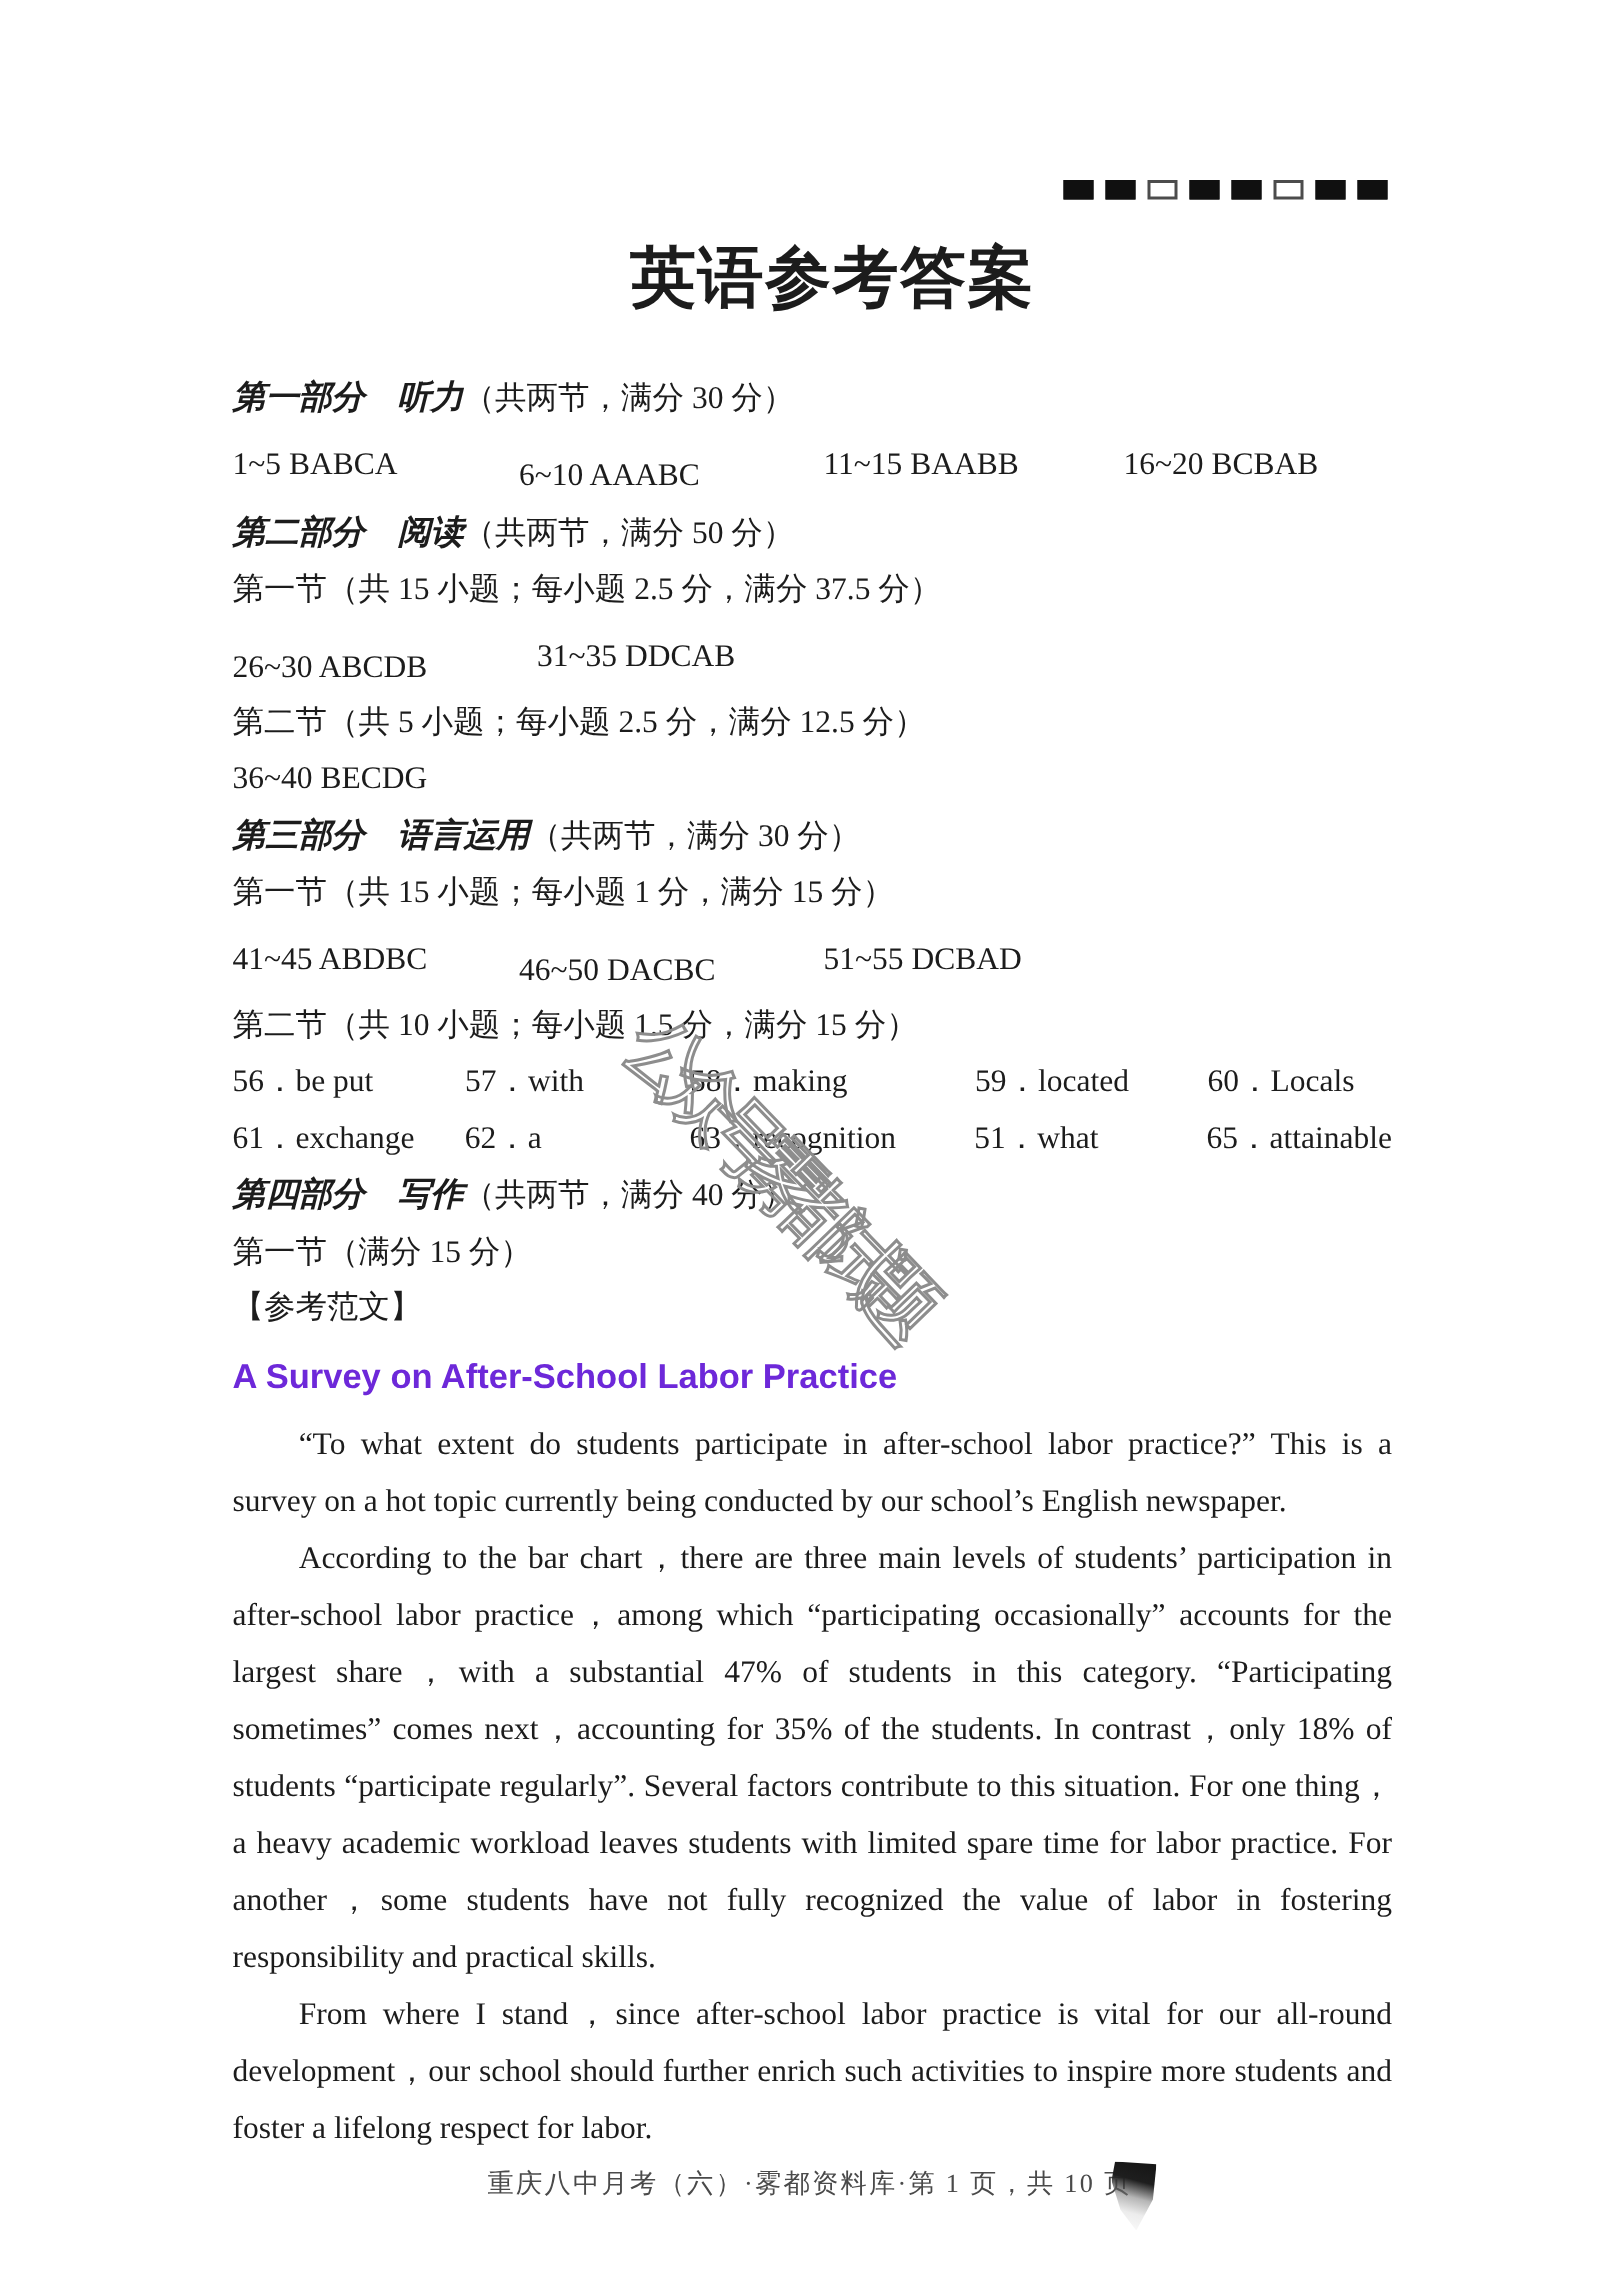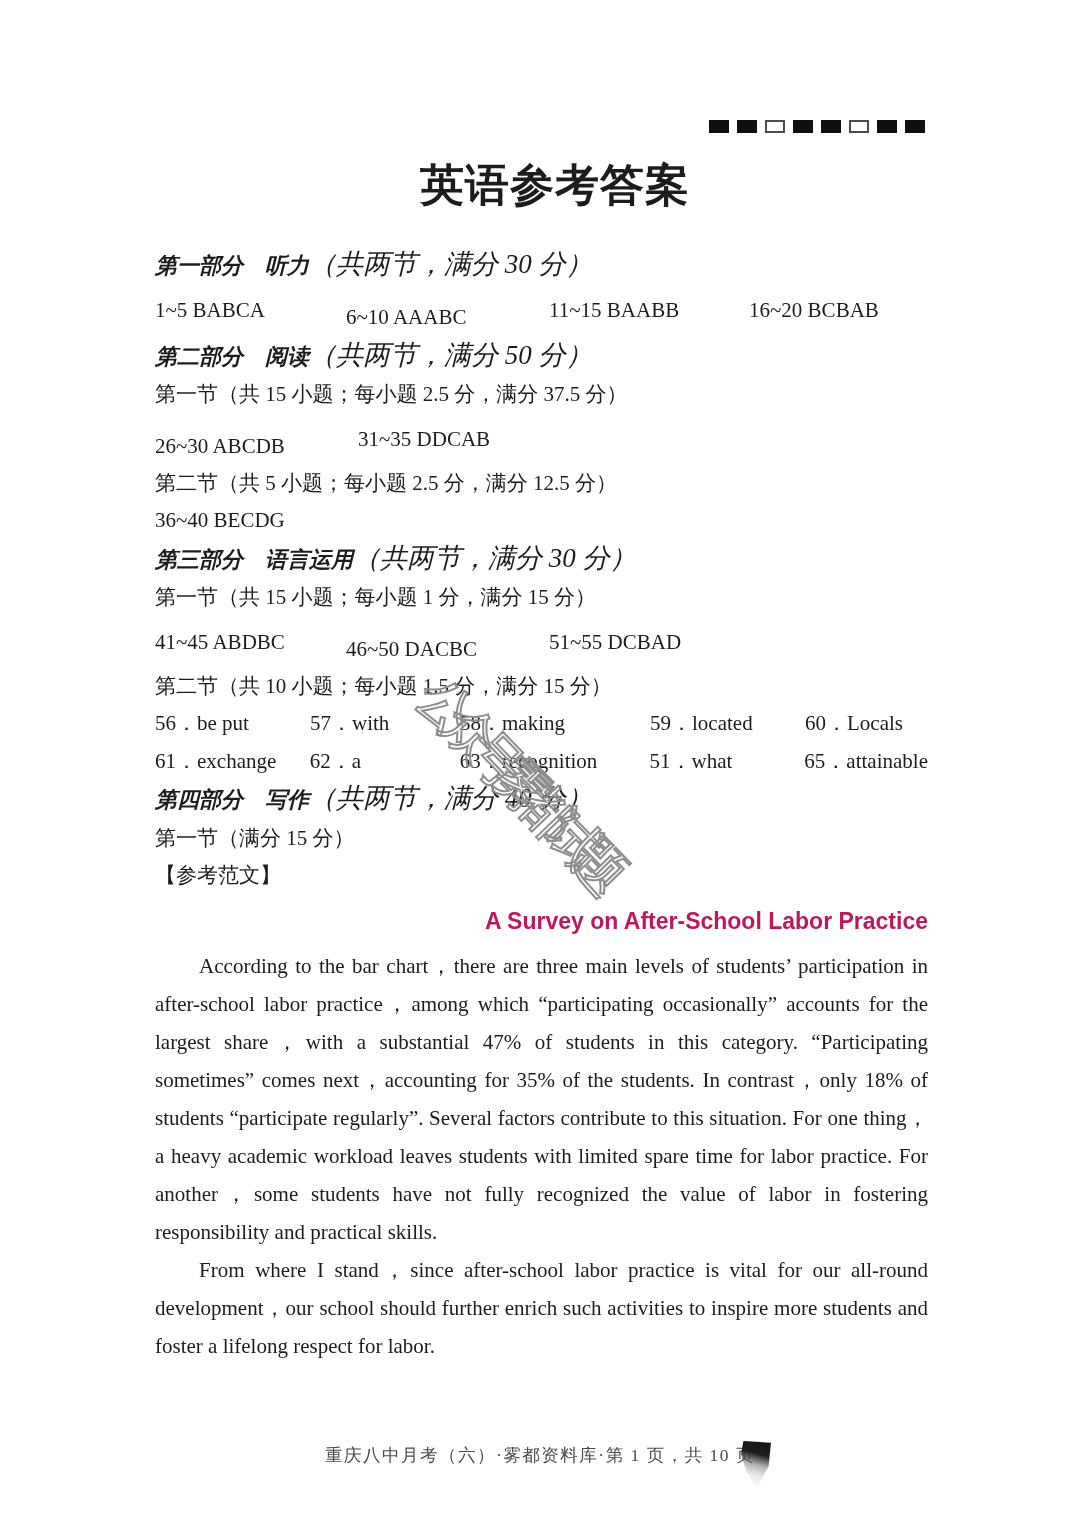--- a/index.html
+++ b/index.html
@@ -26,42 +26,42 @@
     margin: 0;
     padding-left: 15px;
   }
 
   .main { position: absolute; top: 246px; left: 155px; width: 773px; }
   .line { font-size: 21px; line-height: 37.4px; white-space: nowrap; }
   .hd-b {
     font-family: "Liberation Sans", "DejaVu Sans", sans-serif;
     font-weight: 700; font-size: 22px; font-style: italic;
   }
-  .hd-n { font-size: 27px; font-style: italic; }
+  .hd-n { font-size: 21px; }
 
   .row4, .row3, .row5 { display: flex; align-items: center; }
   .row4 .c0, .row3 .c0 { width: 191px; }
   .row4 .c1, .row3 .c1 { width: 203px; margin-top: 14px; }
   .row4 .c2, .row3 .c2 { width: 200px; }
   .row4 .c3 { flex: 1; }
   .row3 .c2 { flex: 1; }
   .row5 .d0 { width: 155px; }
   .row5 .d1 { width: 150px; }
   .row5 .d2 { width: 190px; }
   .row5 .d3 { width: 155px; }
   .row5 .d4 { flex: 1; }
 
   .essay-title {
     margin-top: 9px;
-    text-align: right;
+    text-align: left;
     font-family: "Liberation Sans", "DejaVu Sans", sans-serif;
     font-weight: 600;
     font-size: 23px;
     line-height: 34px;
-    color: #be185d;
+    color: #6d28d9;
   }
   .essay { margin-top: 9px; }
   .para {
     font-size: 21px; line-height: 38px;
     text-align: justify;
     text-indent: 2.1em;
     margin: 0;
   }
 
   
@@ -168,20 +168,21 @@
 
     <div class="line">
       <span class="hd-b">第四部分　写作</span><span class="hd-n">（共两节，满分 40 分）</span>
     </div>
     <div class="line">第一节（满分 15 分）</div>
     <div class="line">【参考范文】</div>
 
     <div class="essay-title">A Survey on After-School Labor Practice</div>
 
     <div class="essay">
+      <p class="para">“To what extent do students participate in after-school labor practice?” This is a survey on a hot topic currently being conducted by our school’s English newspaper.</p>
       <p class="para">According to the bar chart，there are three main levels of students’ participation in after-school labor practice，among which “participating occasionally” accounts for the largest share，with a substantial 47% of students in this category. “Participating sometimes” comes next，accounting for 35% of the students. In contrast，only 18% of students “participate regularly”. Several factors contribute to this situation. For one thing，a heavy academic workload leaves students with limited spare time for labor practice. For another，some students have not fully recognized the value of labor in fostering responsibility and practical skills.</p>
       <p class="para">From where I stand，since after-school labor practice is vital for our all-round development，our school should further enrich such activities to inspire more students and foster a lifelong respect for labor.</p>
     </div>
   </div>
 
   <div class="watermark">公众号雾都试题</div>
 
   <div class="footer">重庆八中月考（六）·雾都资料库·第 1 页，共 10 页</div>
   <div class="corner-blob"></div>
 

